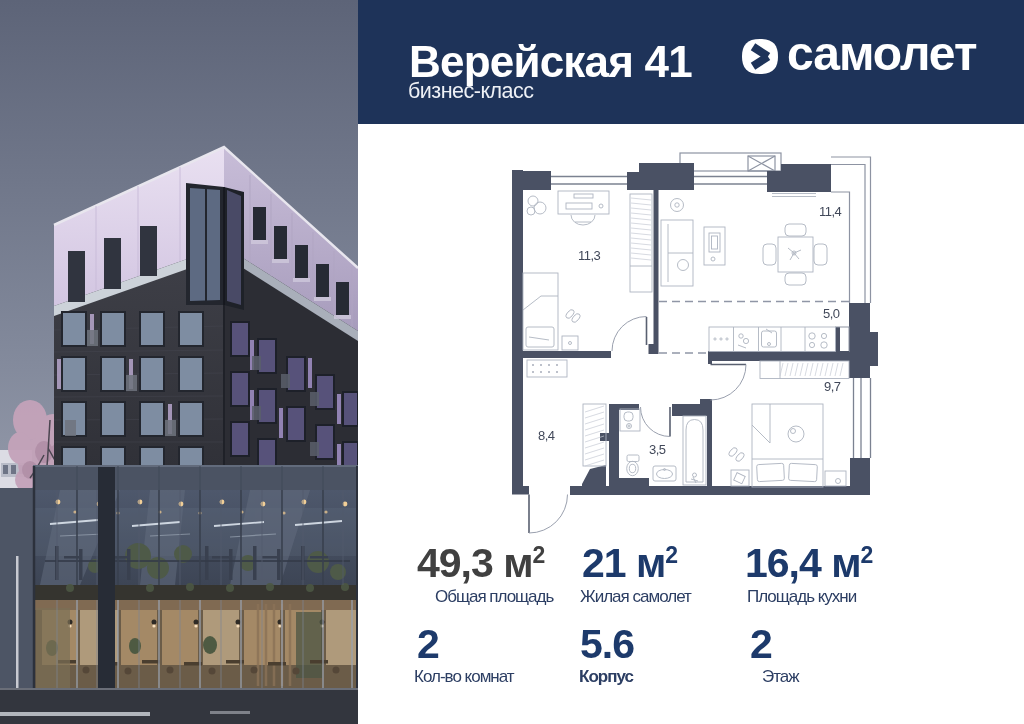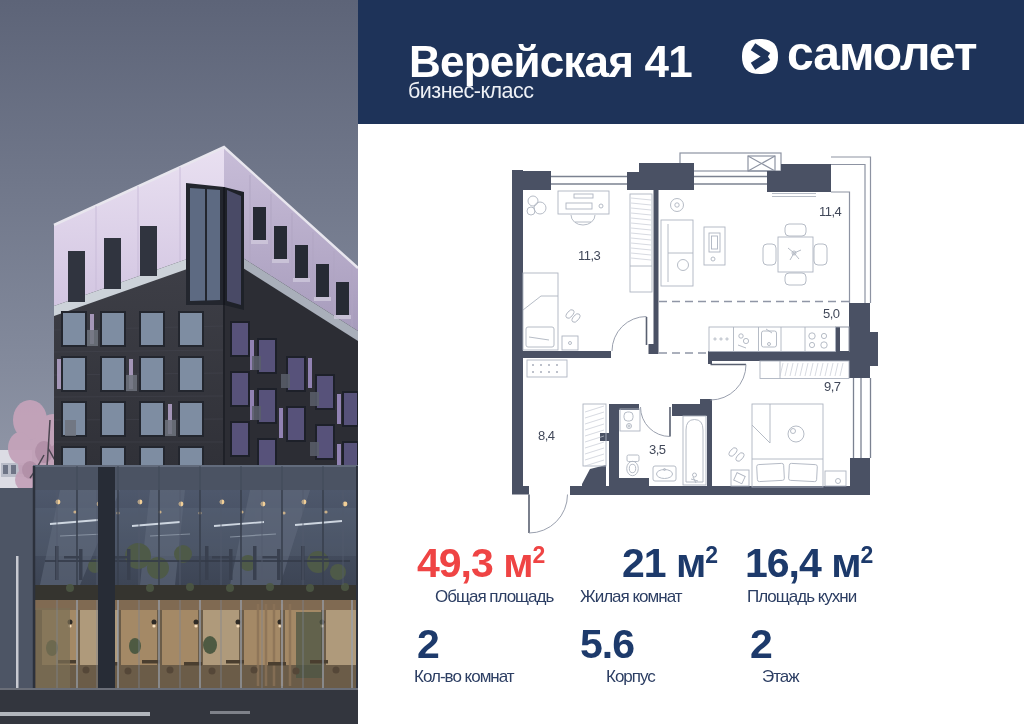--- a/index.html
+++ b/index.html
@@ -672,24 +672,24 @@
 
     <text x="824" y="391">9,7</text>
 
     <text x="538" y="440">8,4</text>
 
     <text x="649" y="454">3,5</text>
   </g>
   </g>
 </svg>
 
-<div class="abs" style="left:417px;top:543px;color:#ef4444;font-size:41px;font-weight:bold;line-height:1;letter-spacing:-1px;">49,3 м<span style="font-size:23px;vertical-align:14px;">2</span></div>
-<div class="abs" style="left:582px;top:543px;color:#1d3a6b;font-size:41px;font-weight:bold;line-height:1;letter-spacing:-1px;margin-left:40px;">21 м<span style="font-size:23px;vertical-align:14px;">2</span></div>
+<div class="abs" style="left:417px;top:543px;color:#404040;font-size:41px;font-weight:bold;line-height:1;letter-spacing:-1px;">49,3 м<span style="font-size:23px;vertical-align:14px;">2</span></div>
+<div class="abs" style="left:582px;top:543px;color:#1d3a6b;font-size:41px;font-weight:bold;line-height:1;letter-spacing:-1px;">21 м<span style="font-size:23px;vertical-align:14px;">2</span></div>
 <div class="abs" style="left:745px;top:543px;color:#1d3a6b;font-size:41px;font-weight:bold;line-height:1;letter-spacing:-1px;">16,4 м<span style="font-size:23px;vertical-align:14px;">2</span></div>
 <div class="abs" style="left:435px;top:588px;color:#2c3e63;font-size:17px;line-height:1;letter-spacing:-1px;">Общая площадь</div>
-<div class="abs" style="left:580px;top:588px;color:#2c3e63;font-size:17px;line-height:1;letter-spacing:-1px;">Жилая комнат</div>
+<div class="abs" style="left:580px;top:588px;color:#2c3e63;font-size:17px;line-height:1;letter-spacing:-1px;">Жилая самолет</div>
 <div class="abs" style="left:747px;top:588px;color:#2c3e63;font-size:17px;line-height:1;letter-spacing:-1px;">Площадь кухни</div>
 <div class="abs" style="left:417px;top:624px;color:#1d3a6b;font-size:41px;font-weight:bold;line-height:1;">2</div>
 <div class="abs" style="left:580px;top:624px;color:#1d3a6b;font-size:41px;font-weight:bold;line-height:1;letter-spacing:-1px;">5.6</div>
 <div class="abs" style="left:750px;top:624px;color:#1d3a6b;font-size:41px;font-weight:bold;line-height:1;">2</div>
 <div class="abs" style="left:414px;top:668px;color:#2c3e63;font-size:17px;line-height:1;letter-spacing:-1px;">Кол-во комнат</div>
-<div class="abs" style="left:606px;top:668px;color:#2c3e63;font-size:17px;line-height:1;letter-spacing:-1px;">Корпус</div>
+<div class="abs" style="left:579px;top:668px;color:#2c3e63;font-size:17px;line-height:1;letter-spacing:-1px;font-weight:bold;">Корпус</div>
 <div class="abs" style="left:746px;top:668px;color:#2c3e63;font-size:17px;line-height:1;letter-spacing:-1px;margin-left:16px;">Этаж</div>
 
 </body></html>

